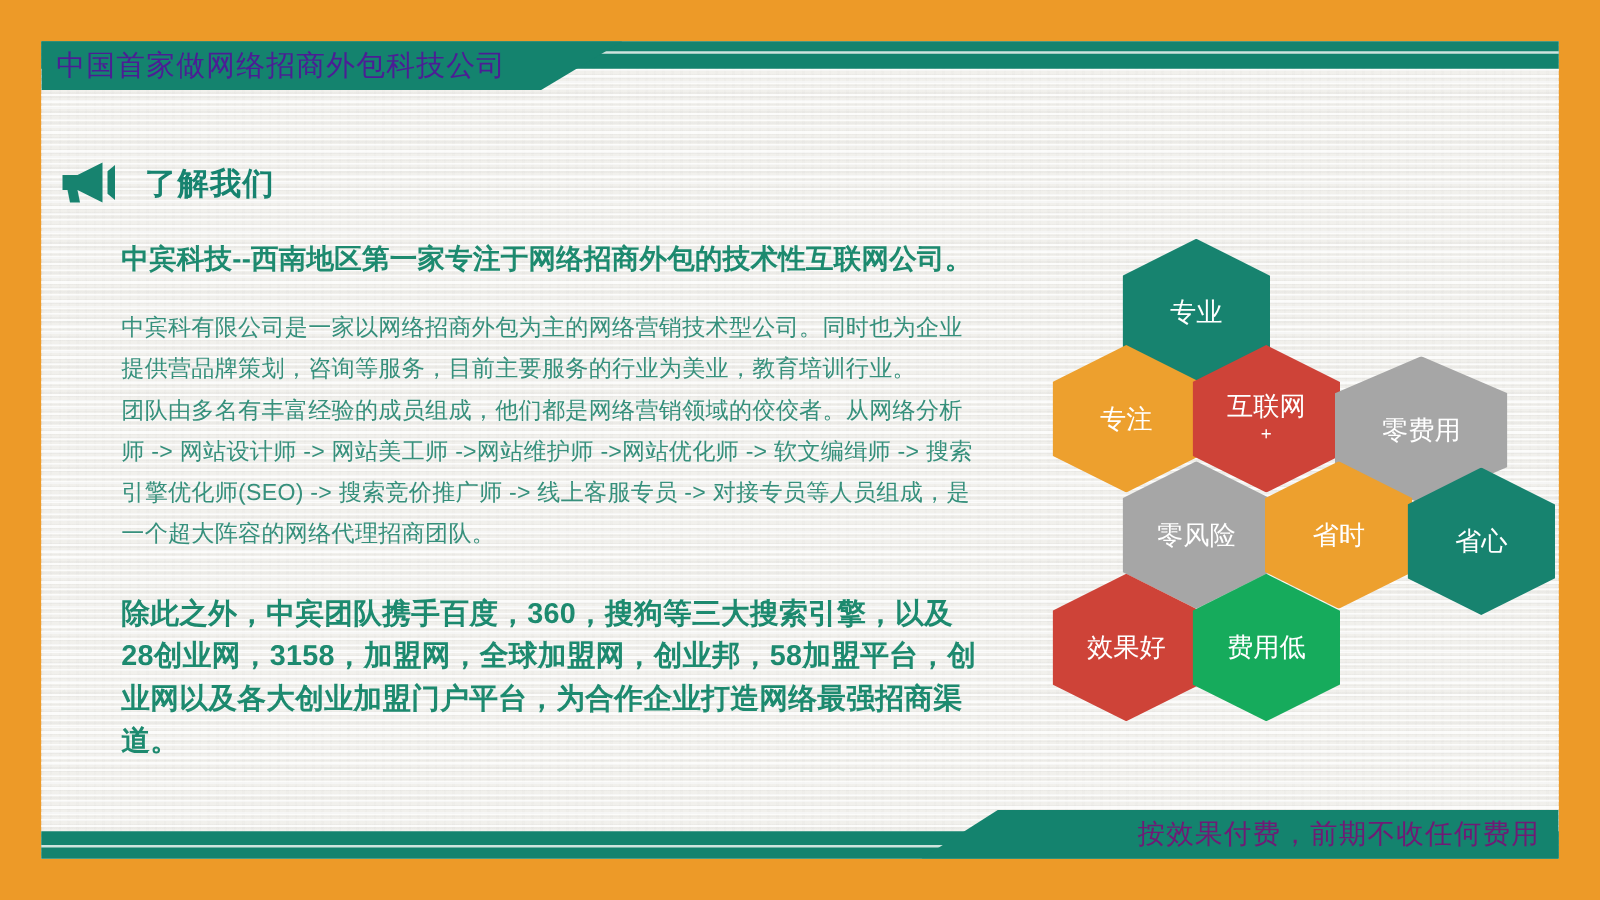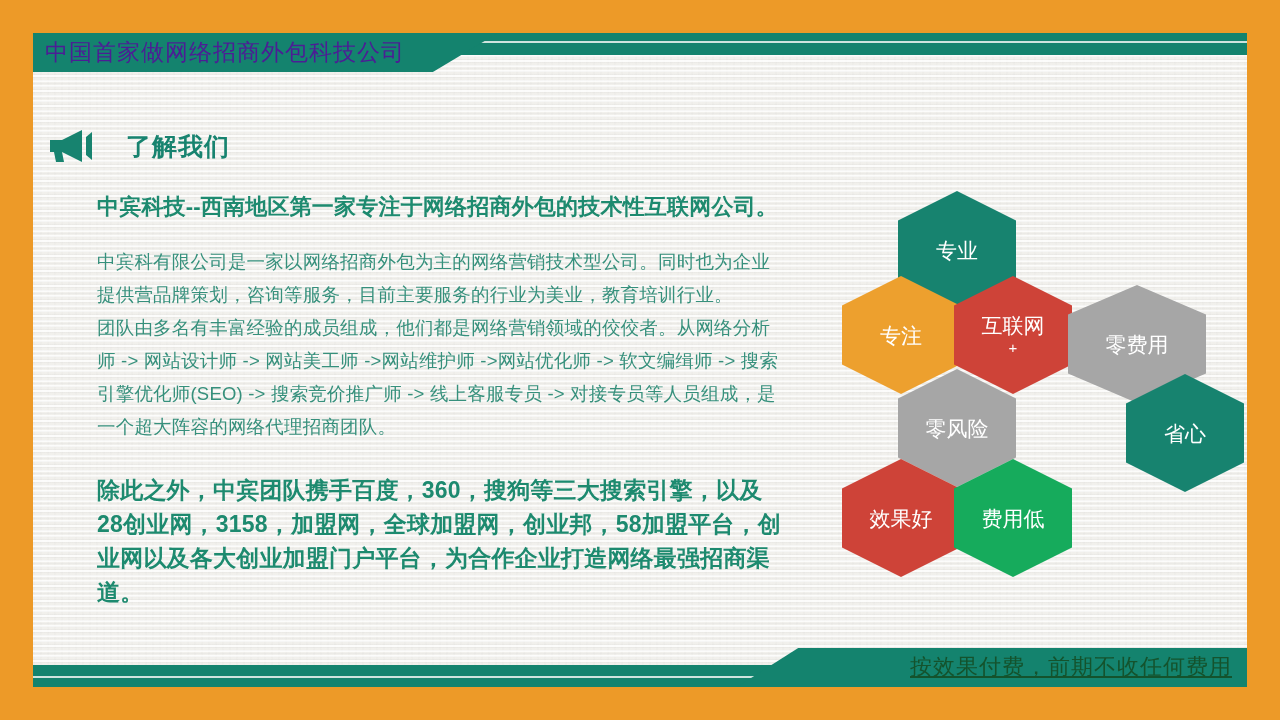--- a/index.html
+++ b/index.html
@@ -55,28 +55,27 @@
     background:#cfe4de;
   }
   #footer-block{
     position:absolute;right:33px;bottom:33px;width:510px;height:39px;
     background:#14836e;
     -webkit-clip-path:polygon(12% 0,100% 0,100% 100%,0 100%);
     clip-path:polygon(12% 0,100% 0,100% 100%,0 100%);
   }
   #footer-title{
     position:absolute;right:48px;bottom:38px;
-    color:#14532d;font-size:22px;line-height:30px;white-space:nowrap;
+    color:#701a75;font-size:22px;line-height:30px;white-space:nowrap;
     letter-spacing:1px;
-    text-decoration:underline;
   }
 
   
   #section-head{
-    position:absolute;left:48px;top:128px;display:flex;align-items:center;gap:32px;
+    position:absolute;left:48px;top:128px;display:flex;align-items:center;gap:22px;
   }
   #megaphone{width:46px;height:36px;display:block;}
   #section-title{
     color:#17836f;font-size:25px;font-weight:bold;letter-spacing:1px;
   }
 
   #body-col{
     position:absolute;left:97px;top:190px;width:690px;
   }
   .para{
@@ -162,20 +161,25 @@
       <div class="hex" style="left: 238px; top: 104px; width: 138px; height: 118px; background: rgb(166, 166, 166);">
         <div>
           <span class="hex-label">零费用</span>
         </div>
       </div>
       <div class="hex" style="left: 68px; top: 188px; width: 118px; height: 118px; background: rgb(166, 166, 166);">
         <div>
           <span class="hex-label">零风险</span>
         </div>
       </div>
+      <div class="hex" style="left: 182px; top: 188px; width: 118px; height: 118px; background: rgb(237, 160, 46);">
+        <div>
+          <span class="hex-label">省时</span>
+        </div>
+      </div>
       <div class="hex" style="left: 296px; top: 193px; width: 118px; height: 118px; background: rgb(23, 131, 111);">
         <div>
           <span class="hex-label">省心</span>
         </div>
       </div>
       <div class="hex" style="left: 12px; top: 278px; width: 118px; height: 118px; background: rgb(206, 67, 56);">
         <div>
           <span class="hex-label">效果好</span>
         </div>
       </div>

